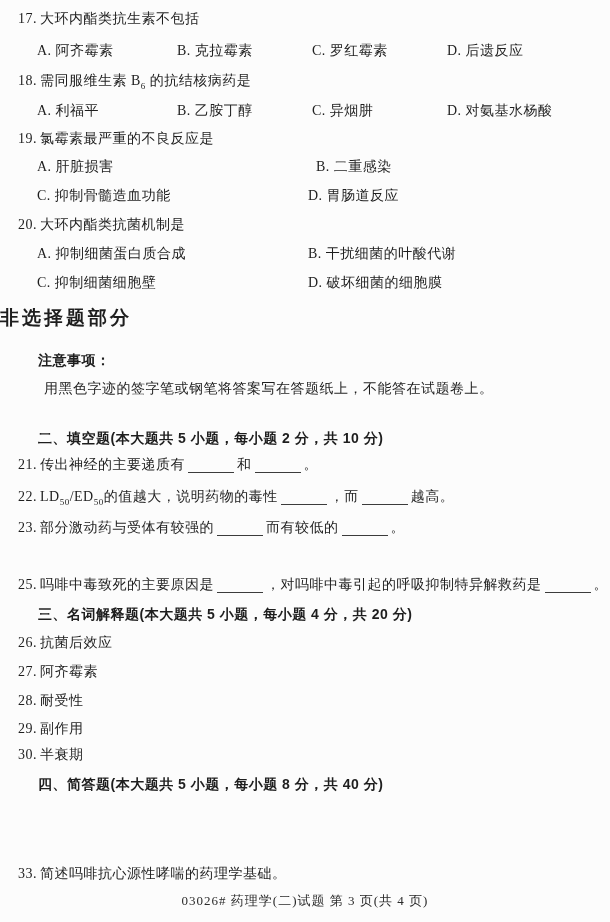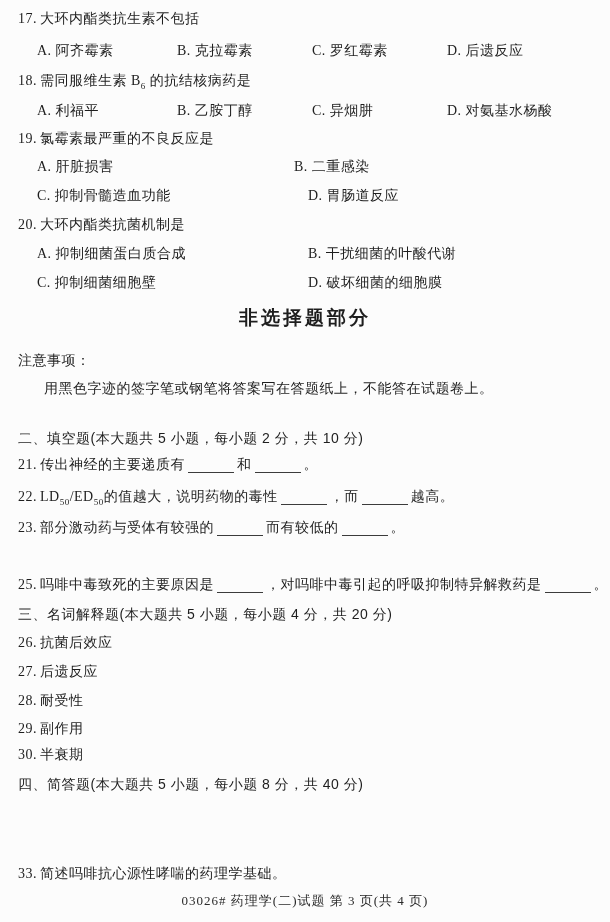--- a/index.html
+++ b/index.html
@@ -21,26 +21,27 @@
   .optline{left:0;width:610px;}
   .opt{position:absolute;top:0;}
   .qnum{margin-right:3px;}
   .blank{
     display:inline-block;width:46px;height:14px;
     border-bottom:1px solid #3c3c3c;
     vertical-align:-4px;margin:0 3px;
   }
   sub{font-size:9px;line-height:0;}
   .heading{
-    font-weight:normal;
+    font-weight:bold;
     font-family:"Liberation Sans","DejaVu Sans",sans-serif;
     letter-spacing:0.5px;
+    margin-left:20px;
   }
   .title{
-    left:0;width:610px;text-align:center;
+    left:0;width:610px;
     font-size:19px;font-weight:bold;letter-spacing:3px;
     font-family:"Liberation Sans","DejaVu Sans",sans-serif;
   }
   .notice-body{left:44px;}
   .footer{
     left:0;width:610px;text-align:center;
     font-size:13px;letter-spacing:1px;color:#2a2a2a;
   }
 </style>
 </head>
@@ -66,21 +67,21 @@
     <span class="opt" style="left:177px">B. 乙胺丁醇</span>
     <span class="opt" style="left:312px">C. 异烟肼</span>
     <span class="opt" style="left:447px">D. 对氨基水杨酸</span>
   </div>
 
   <div class="line" style="top:131px">
     <span class="qnum">19.</span><span><span>氯霉素最严重的不良反应是</span></span>
   </div>
   <div class="line optline" style="top:159px">
     <span class="opt" style="left:37px">A. 肝脏损害</span>
-    <span class="opt" style="left:294px">B. 二重感染</span>
+    <span class="opt" style="left:316px">B. 二重感染</span>
   </div>
   <div class="line optline" style="top:188px">
     <span class="opt" style="left:37px">C. 抑制骨髓造血功能</span>
     <span class="opt" style="left:308px">D. 胃肠道反应</span>
   </div>
 
   <div class="line" style="top:217px">
     <span class="qnum">20.</span><span><span>大环内酯类抗菌机制是</span></span>
   </div>
   <div class="line optline" style="top:246px">
@@ -109,21 +110,21 @@
   </div>
   <div class="line" style="top:577px">
     <span class="qnum">25.</span><span><span>吗啡中毒致死的主要原因是</span><span class="blank"></span><span>，对吗啡中毒引起的呼吸抑制特异解救药是</span><span class="blank"></span><span>。</span></span>
   </div>
 
   <div class="line heading" style="top:606px">三、名词解释题(本大题共 5 小题，每小题 4 分，共 20 分)</div>
   <div class="line" style="top:635px">
     <span class="qnum">26.</span><span>抗菌后效应</span>
   </div>
   <div class="line" style="top:664px">
-    <span class="qnum">27.</span><span>后遗反应</span>
+    <span class="qnum">27.</span><span>阿齐霉素</span>
   </div>
   <div class="line" style="top:693px">
     <span class="qnum">28.</span><span>耐受性</span>
   </div>
   <div class="line" style="top:721px">
     <span class="qnum">29.</span><span>副作用</span>
   </div>
   <div class="line" style="top:747px">
     <span class="qnum">30.</span><span>半衰期</span>
   </div>

